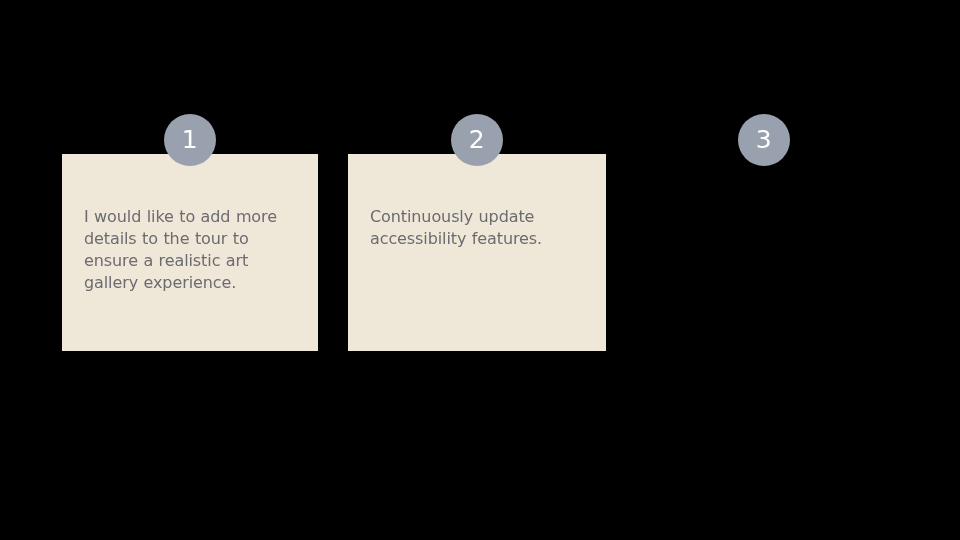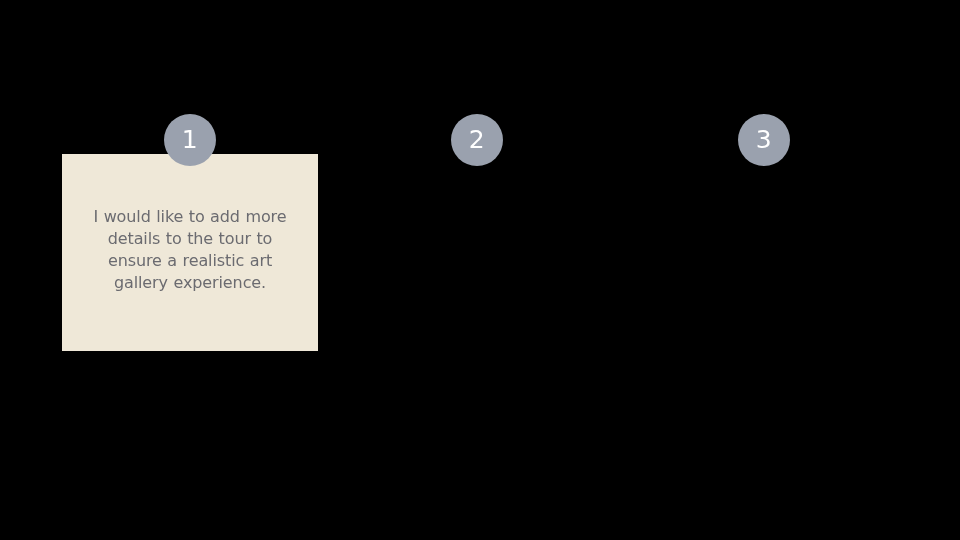--- a/index.html
+++ b/index.html
@@ -69,21 +69,21 @@
     box-sizing: border-box;
     padding: 52px 22px 16px 22px;
     z-index: 1;
   }
 
   .card-text {
     margin: 0;
     color: #6b6b70;
     font-size: 16px;
     line-height: 22px;
-    text-align: center;
+    text-align: left;
     font-family: "DejaVu Sans", "Liberation Sans", sans-serif;
     letter-spacing: -0.1px;
     word-spacing: 0.5px;
   }
 </style>
 </head>
 <body>
 
 <div id="slide">
 
@@ -93,20 +93,23 @@
     </div>
     <div class="card">
       <p class="card-text">I would like to add more details to the tour to ensure a realistic art gallery experience.</p>
     </div>
   </div>
 
   <div class="card-group group-2">
     <div class="badge">
       <span class="badge-number">2</span>
     </div>
+    <div class="card">
+      <p class="card-text">Continuously update accessibility features.</p>
+    </div>
   </div>
 
   <div class="card-group group-3">
     <div class="badge">
       <span class="badge-number">3</span>
     </div>
   </div>
 
 </div>
 

